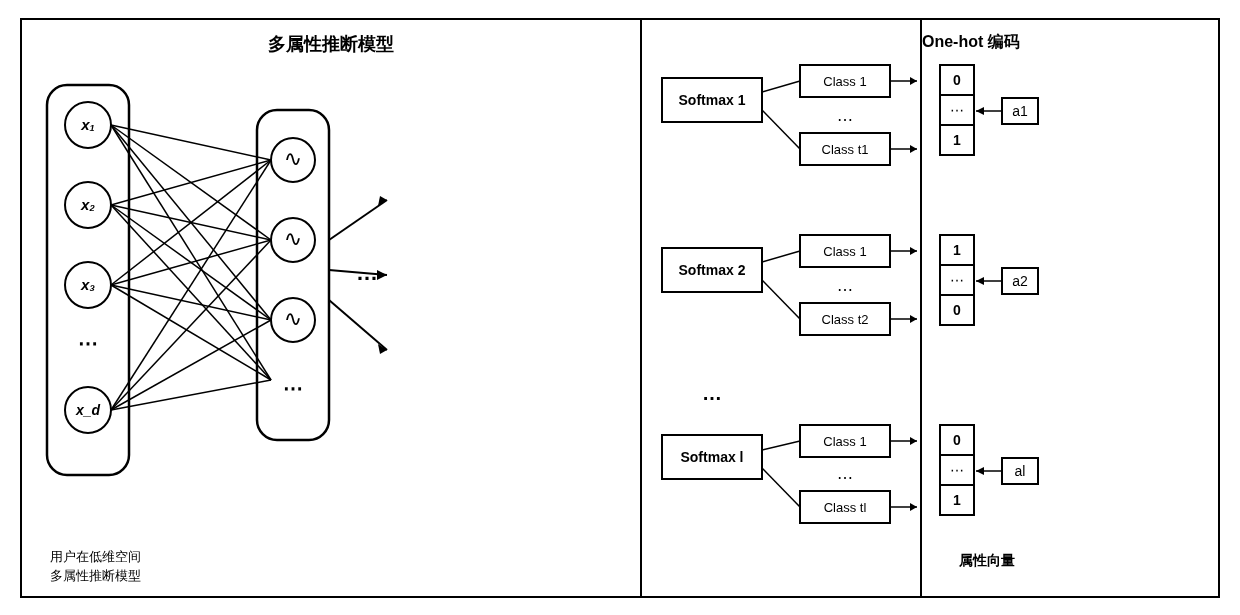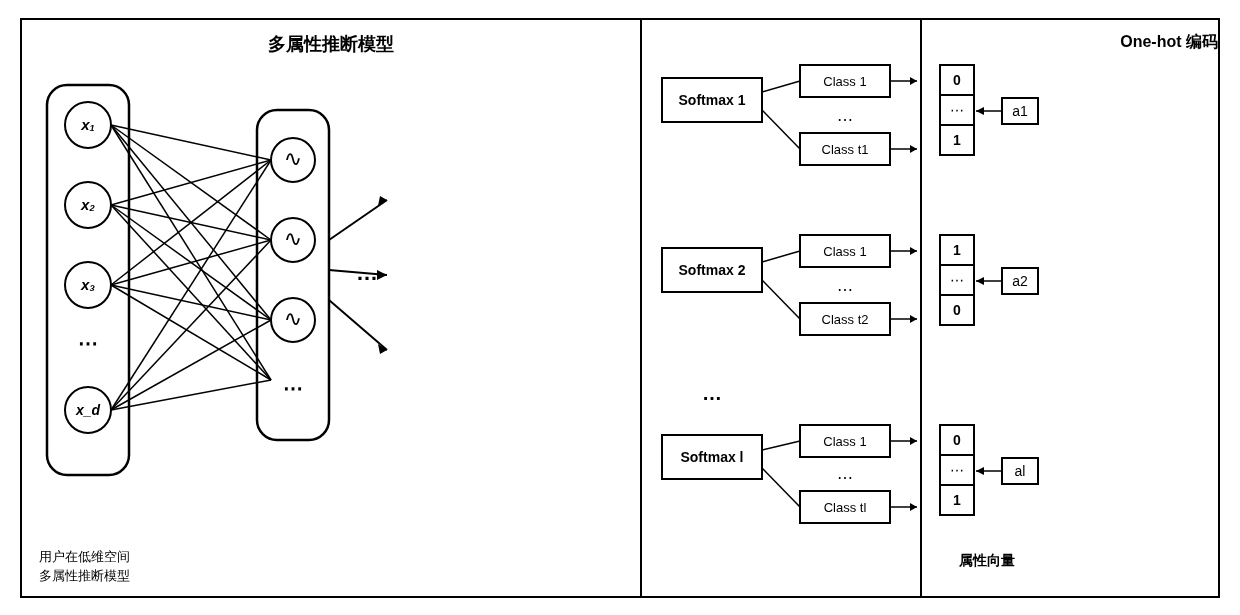--- a/index.html
+++ b/index.html
@@ -41,21 +41,21 @@
     .softmax-section {
       flex: 0 0 280px;
       position: relative;
       border-right: 2px solid #000;
     }
     .onehot-section {
       flex: 1;
       position: relative;
     }
     .onehot-title {
-      text-align: right;
+      text-align: left;
       font-size: 16px;
       font-weight: bold;
       padding: 12px 0 4px;
     }
   </style>
 </head>
 <body>
 
 <div class="main-container">
 
@@ -119,21 +119,21 @@
         <line x1="307" y1="170" x2="365" y2="130" stroke="black" stroke-width="2"></line>
         <polygon points="365,130 356,136 358,126" fill="black"></polygon>
 
         <line x1="307" y1="200" x2="365" y2="205" stroke="black" stroke-width="2"></line>
         <polygon points="365,205 355,200 355,210" fill="black"></polygon>
 
         <line x1="307" y1="230" x2="365" y2="280" stroke="black" stroke-width="2"></line>
         <polygon points="365,280 356,274 358,284" fill="black"></polygon>
       </svg>
 
-      <div style="position:absolute; bottom:-45px; left:17px; font-size:13px; line-height:1.5;">
+      <div style="position:absolute; bottom:-45px; left:28px; font-size:13px; line-height:1.5;">
         <span>用户在低维空间</span><br>
         <span>多属性推断模型</span>
       </div>
     </div>
   </div>
 
   <div class="right-section">
 
     <div class="softmax-section">
       <svg width="100%" height="100%" style="position:absolute;top:0;left:0;">

